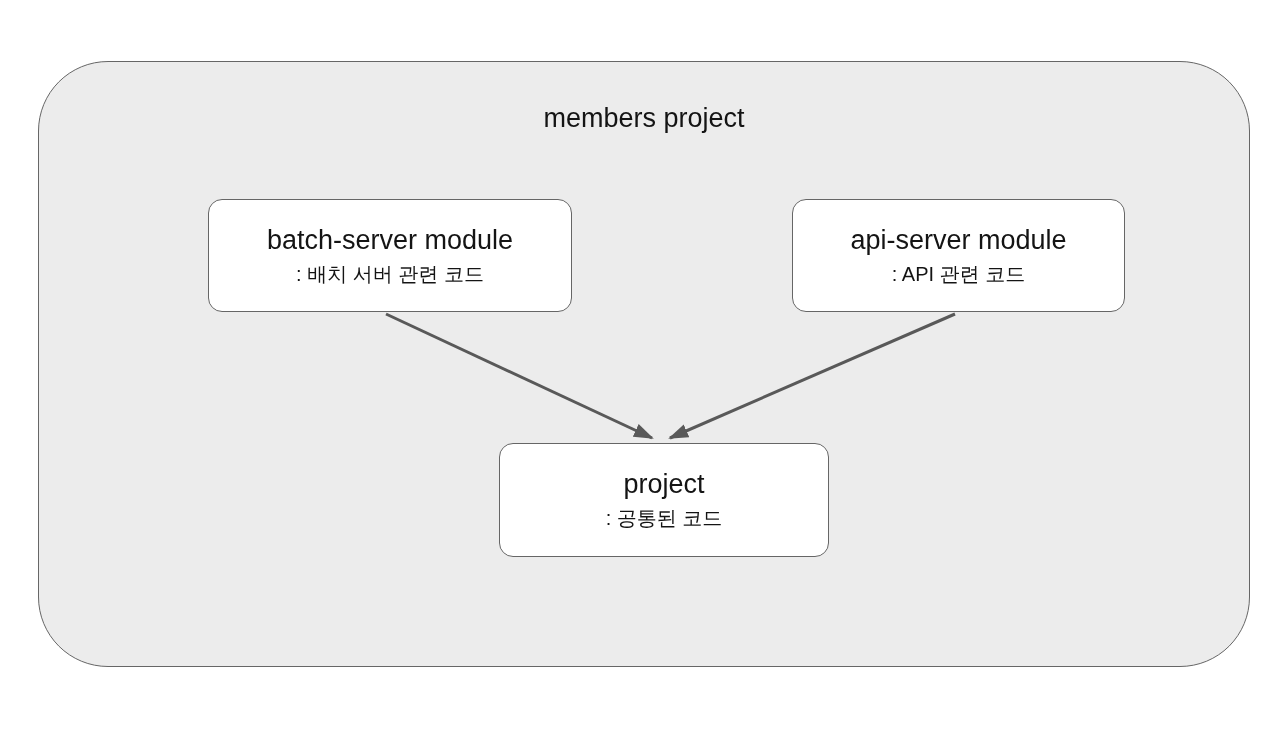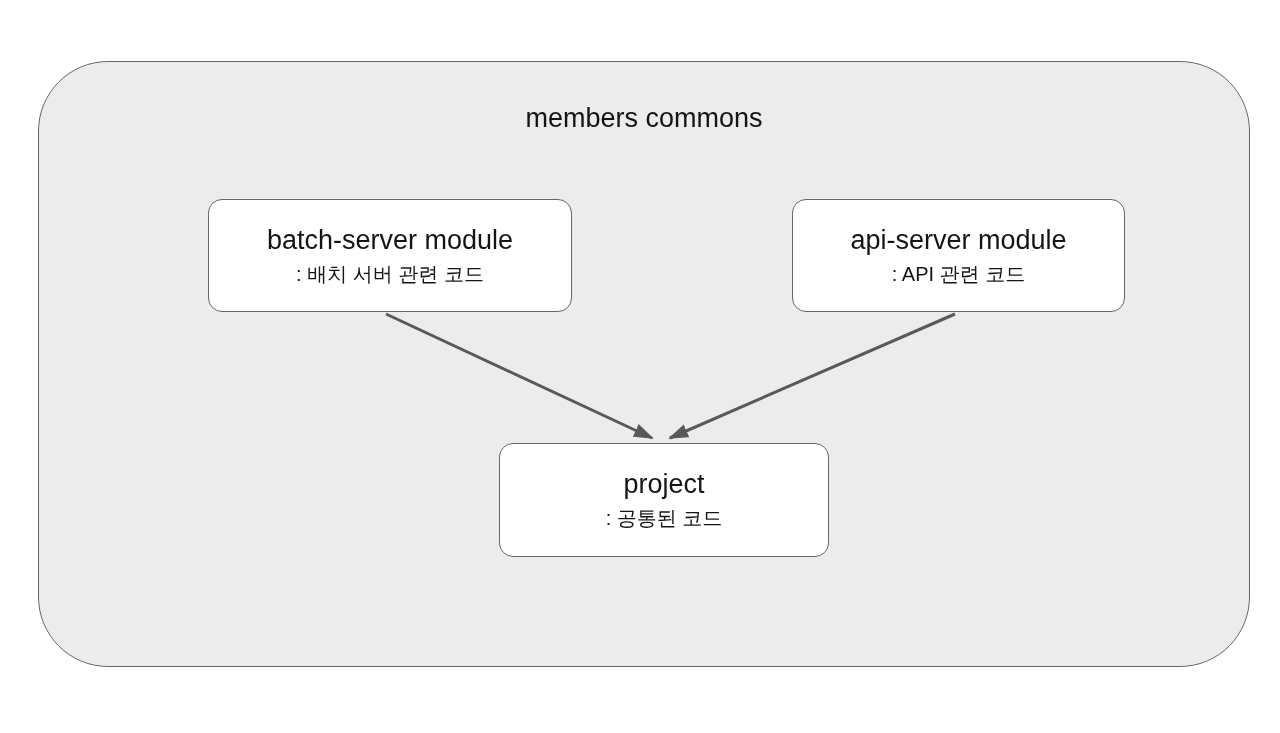--- a/index.html
+++ b/index.html
@@ -71,21 +71,21 @@
     height: 733px;
     pointer-events: none;
   }
 </style>
 </head>
 <body>
 
 <div class="canvas">
 
   <div class="container-box">
-    <div class="container-title">members commons</div>
+    <div class="container-title">members project</div>
   </div>
 
   <svg class="edges-layer" width="1280" height="733" viewBox="0 0 1280 733" xmlns="http://www.w3.org/2000/svg">
     <defs>
       <marker id="arrowhead" markerUnits="userSpaceOnUse" markerWidth="20" markerHeight="14" refX="18" refY="7" orient="auto">
         <path d="M0,0 L20,7 L0,14 Z" fill="#595959"></path>
       </marker>
     </defs>
     <line x1="386" y1="314" x2="652" y2="438" stroke-width="3" marker-end="url(#arrowhead)" stroke="#595959"></line>
     <line x1="955" y1="314" x2="670" y2="438" stroke-width="3" marker-end="url(#arrowhead)" stroke="#595959"></line>

